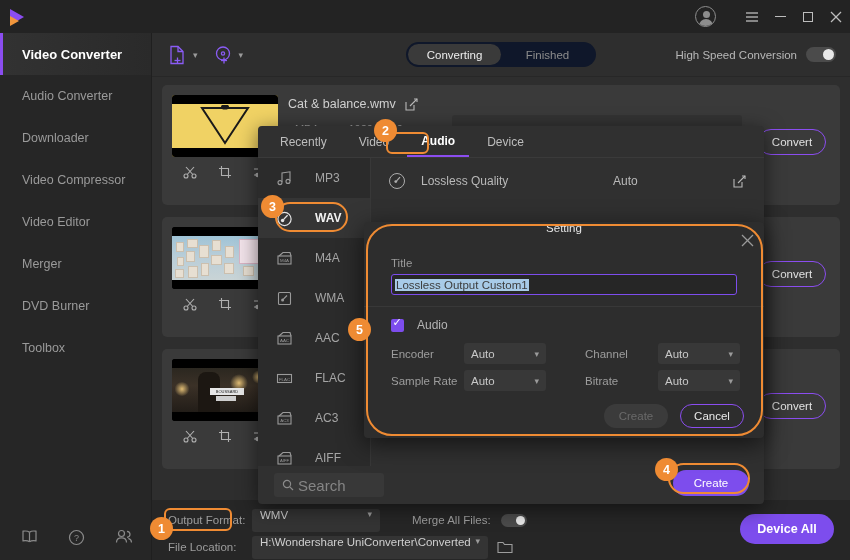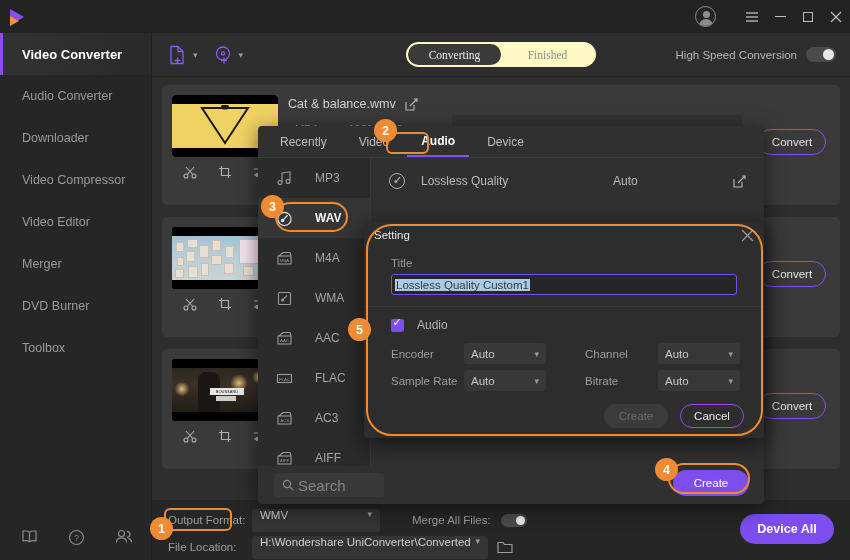--- a/index.html
+++ b/index.html
@@ -91,22 +91,22 @@
   
   .toolbar {
     position: absolute; left: 152px; top: 33px; width: 698px; height: 44px;
     background: #2e2e2e; border-bottom: 1px solid #272727;
     display: flex; align-items: center;
   }
   .tb-ic-group { display: flex; align-items: center; margin-left: 16px; gap: 6px; }
   .chev { color: #9b9b9b; font-size: 9px; }
   .seg {
     position: absolute; left: 50%; transform: translateX(-50%);
-    width: 190px; height: 25px; border-radius: 13px; background: #fef9c3;
-    display: flex; align-items: center; padding: 2px; font-family: Liberation Serif, serif;
+    width: 190px; height: 25px; border-radius: 13px; background: #0f172a;
+    display: flex; align-items: center; padding: 2px;
   }
   .seg-item {
     flex: 1; height: 21px; border-radius: 11px; font-size: 11.5px;
     display: flex; align-items: center; justify-content: center;
     color: #8c8c8c;
   }
   .seg-item.on { background: #3a3a3a; color: #ededed; }
   .hsc { margin-left: auto; margin-right: 14px; display: flex; align-items: center; gap: 9px; }
   .hsc-label { color: #b8b8b8; font-size: 11.5px; }
   .toggle {
@@ -234,21 +234,21 @@
   }
 
   
   .dialog {
     position: absolute; left: 364px; top: 222px; width: 400px; height: 216px;
     background: #2d2d2d; border-radius: 4px;
     box-shadow: 0 6px 24px rgba(0,0,0,.6);
   }
   .dlg-head {
     height: 26px; display: flex; align-items: center;
-    padding: 0 10px; color: #e6e6e6; font-size: 11.5px;
+    padding: 0 10px; color: #e6e6e6; font-size: 11.5px; flex-direction: column;
   }
   .dlg-close { margin-left: auto; color: #9a9a9a; font-size: 14px; }
   .dlg-title-label { color: #9a9a9a; font-size: 11.5px; margin: 9px 0 5px 27px; }
   .title-input {
     margin: 0 27px; height: 21px; background: #262626;
     border: 1.3px solid #7d4ded; border-radius: 3px;
     display: flex; align-items: center; padding: 0 3px;
   }
   .sel-text {
     background: #a8cbe8; color: #3c3c3c; font-size: 11.5px;
@@ -811,21 +811,21 @@
         <svg width="13" height="13" viewBox="0 0 13 13">
             <g stroke="#9a9a9a" stroke-width="1.2">
               <line x1="1" y1="1" x2="12" y2="12"></line>
               <line x1="12" y1="1" x2="1" y2="12"></line>
             </g>
           </svg>
       </span>
     </div>
     <div class="dlg-title-label">Title</div>
     <div class="title-input">
-      <span class="sel-text">Lossless Quality Custom1</span>
+      <span class="sel-text">Lossless Output Custom1</span>
     </div>
     <div class="dlg-divider"></div>
 
     <div class="audio-row">
       <span class="cbx"></span>
       <span class="audio-lbl">Audio</span>
     </div>
 
     <div class="grid2">
       <div class="grow">

